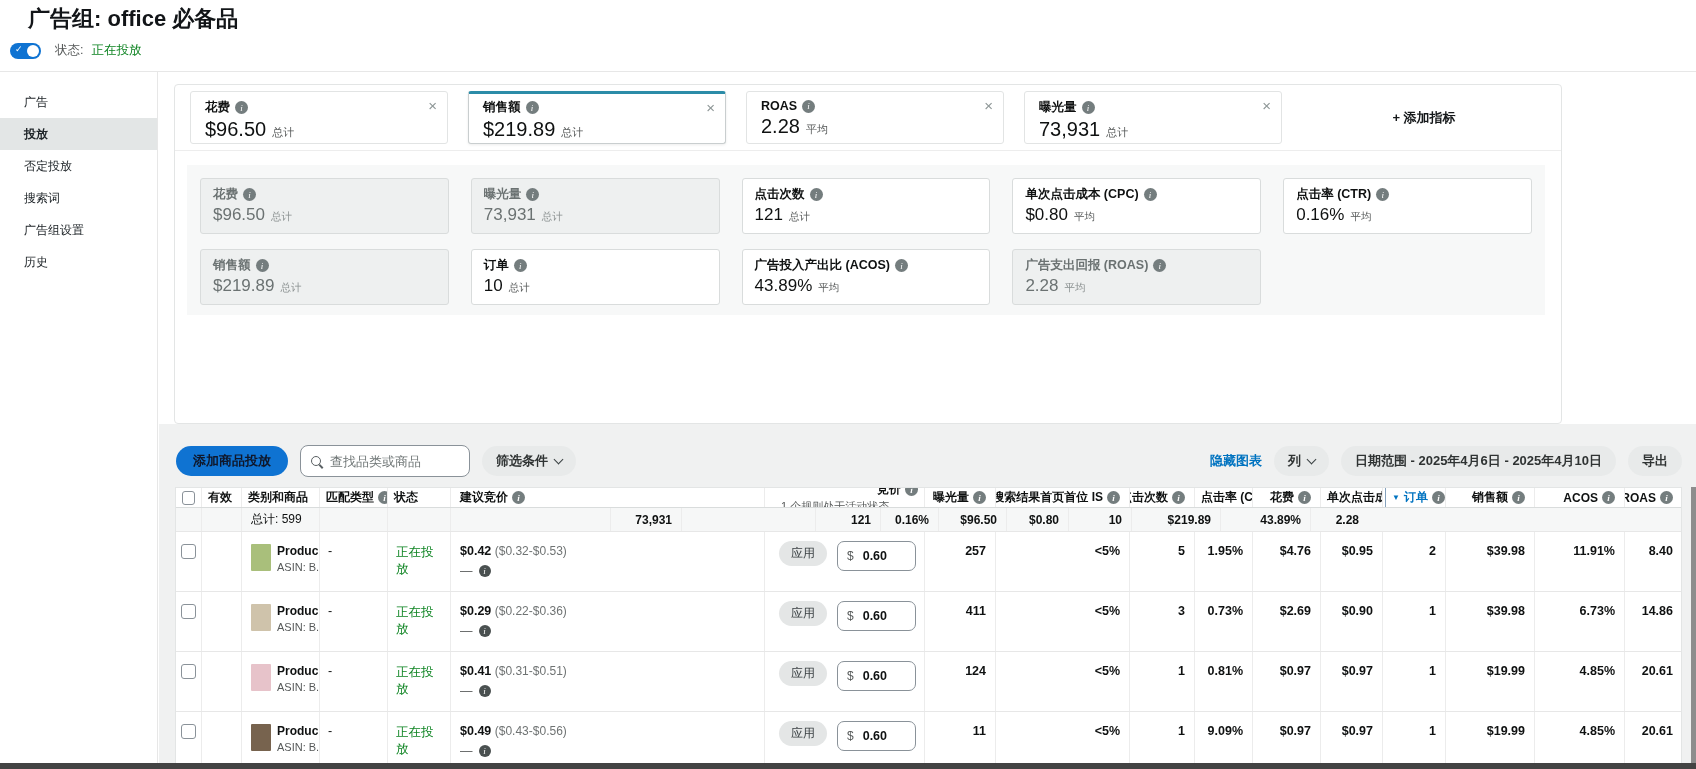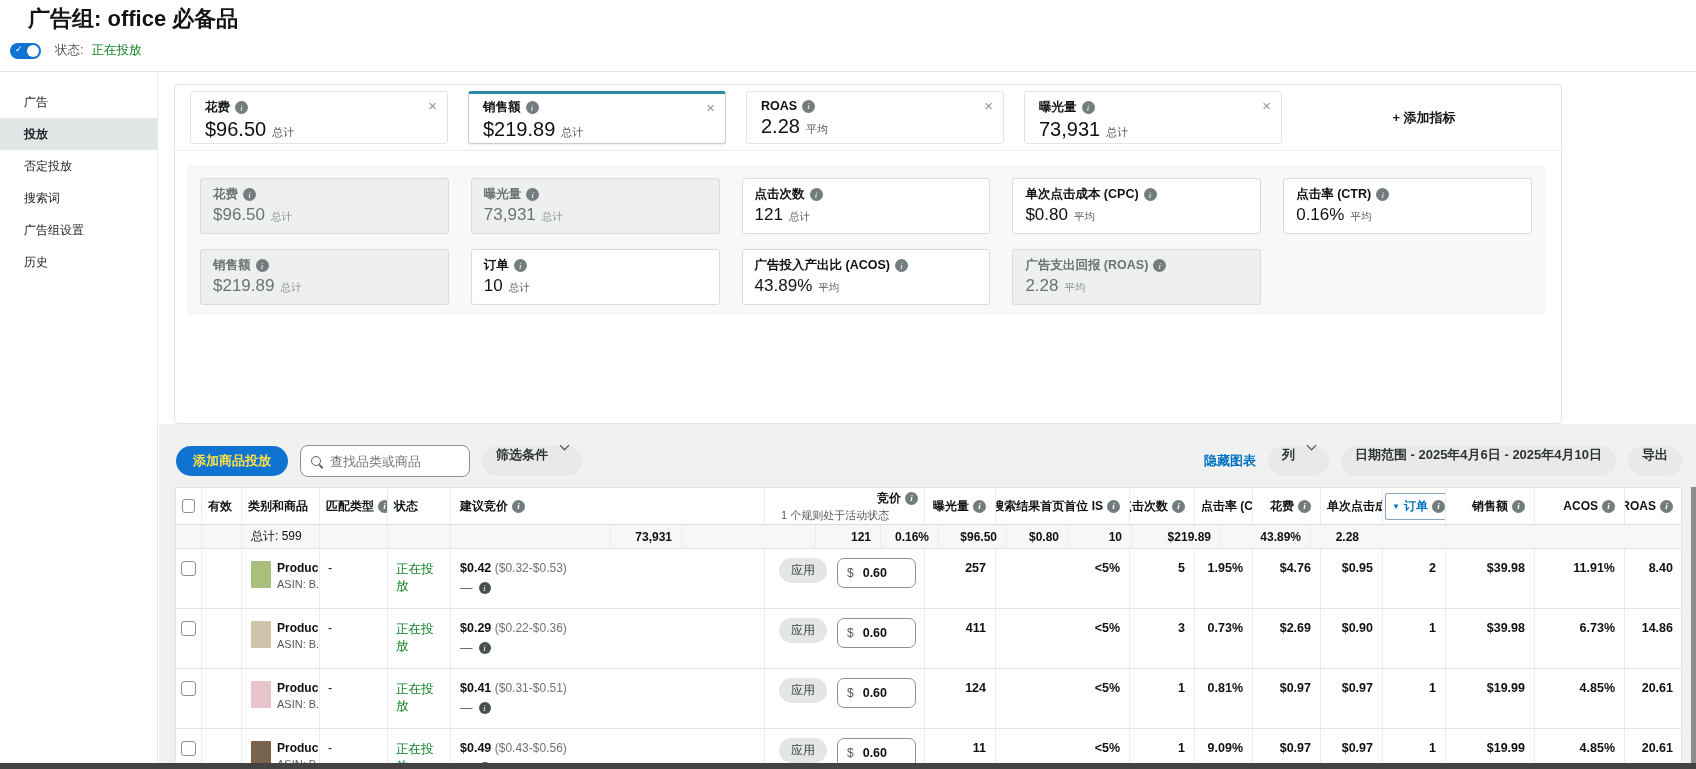--- a/index.html
+++ b/index.html
@@ -55,38 +55,38 @@
   .mp-card.disabled .mp-unit { color:#8a9090; }
 
   
   .info { display:inline-flex; align-items:center; justify-content:center; width:13px; height:13px; border-radius:50%; background:#747d7e; color:#fff; font-size:9px; font-style:italic; font-family:"Liberation Serif","DejaVu Serif",serif; flex-shrink:0; cursor:pointer; }
   .info.dark { background:#4a5050; width:12px; height:12px; }
 
   
   .gray-band { position:absolute; left:159px; top:424px; width:1537px; height:345px; background:#f0f1f1; }
   .toolbar { position:absolute; left:176px; top:444px; width:1506px; height:34px; display:flex; align-items:center; justify-content:space-between; }
   .tb-left, .tb-right { display:flex; align-items:center; gap:12px; }
-  .btn-primary { height:30px; padding:0 17px; border-radius:16px; background:#0f73d2; color:#fde047; font-size:13px; font-weight:700; display:inline-flex; align-items:center; cursor:pointer; border:none; }
+  .btn-primary { height:30px; padding:0 17px; border-radius:16px; background:#0f73d2; color:#0f172a; font-size:13px; font-weight:700; display:inline-flex; align-items:center; cursor:pointer; border:none; }
   .search-box { display:flex; align-items:center; gap:9px; width:170px; height:32px; border:1px solid #8a9299; border-radius:8px; background:#fff; padding:0 10px; }
   .search-icon { position:relative; width:10px; height:10px; border:1.6px solid #5a6063; border-radius:50%; flex-shrink:0; }
   .search-icon::after { content:""; position:absolute; width:1.8px; height:5px; background:#5a6063; left:8px; top:7px; transform:rotate(-45deg); }
   input.search { border:0; outline:0; font-size:13px; width:100%; background:transparent; color:#0f1111; font-family:inherit; }
   input.search::placeholder { color:#6f7676; }
-  .pill { display:inline-flex; align-items:flex-start; gap:13px; height:30px; padding:0 14px; border-radius:16px; background:#e8eaea; font-size:13px; font-weight:600; color:#2f3333; cursor:pointer; white-space:nowrap; }
+  .pill { display:inline-flex; align-items:center; gap:7px; height:30px; padding:0 14px; border-radius:16px; background:#e8eaea; font-size:13px; font-weight:600; color:#2f3333; cursor:pointer; white-space:nowrap; }
   .chev { width:7px; height:7px; border-right:1.8px solid #3a4043; border-bottom:1.8px solid #3a4043; transform:rotate(45deg); margin-top:-4px; }
   .link { font-size:13px; font-weight:700; color:#0073c0; cursor:pointer; }
 
   
   .table { position:absolute; left:175px; top:487px; width:1507px; height:276px; background:#fff; border:1px solid #e3e5e5; border-bottom:none; overflow:hidden; }
   .thead, .sumrow, .tr { display:flex; width:100%; }
   .th, .td, .sd { flex-shrink:0; border-right:1px solid #ececec; overflow:hidden; }
   .c1{width:26px}.c2{width:40px}.c3{width:78px}.c4{width:68px}.c5{width:63px}.c6{width:314px}.c7{width:160px}
   .c8{width:71px}.c9{width:134px}.c10{width:65px}.c11{width:58px}.c12{width:68px}.c13{width:62px}.c14{width:63px}
   .c15{width:89px}.c16{width:90px}.c17{width:57px; border-right:none;}
-  .thead { height:37px; border-bottom:1px solid #d9dcdc; background:#fff; }
+  .thead { height:20px; border-bottom:1px solid #d9dcdc; background:#fff; }
   .th { display:flex; align-items:center; gap:4px; font-size:12px; font-weight:700; padding:0 6px; white-space:nowrap; cursor:pointer; }
   .th.num { justify-content:flex-end; padding-right:9px; }
   .th.c7 { flex-direction:column; align-items:flex-end; justify-content:center; padding-left:16px; gap:1px; }
   .bid-note { font-size:11px; font-weight:400; color:#565959; white-space:nowrap; width:100%; }
   .bid-head { display:flex; align-items:center; gap:4px; }
   .sort-wrap { display:inline-flex; align-items:center; gap:4px; border:1px solid #86a2bd; border-radius:2px; padding:4px 6px; color:#0073c0; }
   .sort-arrow { font-size:8px; color:#0073c0; }
   .sort-label { font-size:12px; font-weight:700; color:#0073c0; }
 
   .sumrow { height:24px; background:#f6f7f7; border-bottom:1px solid #e7e7e7; }

